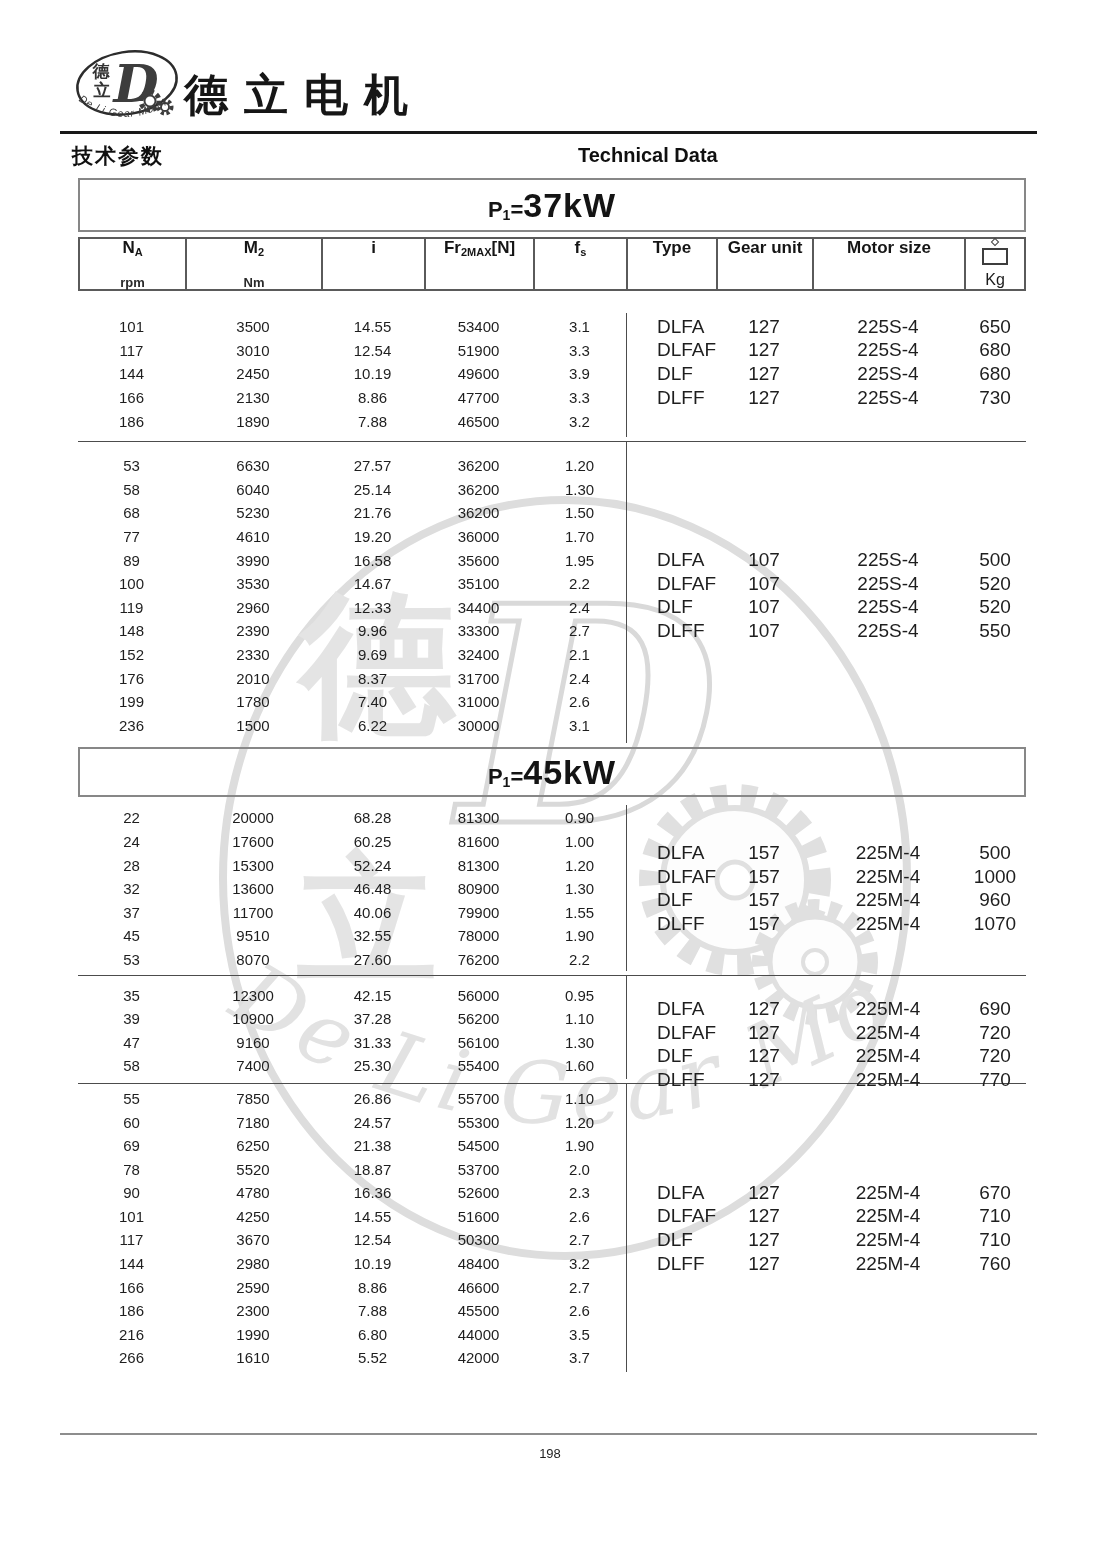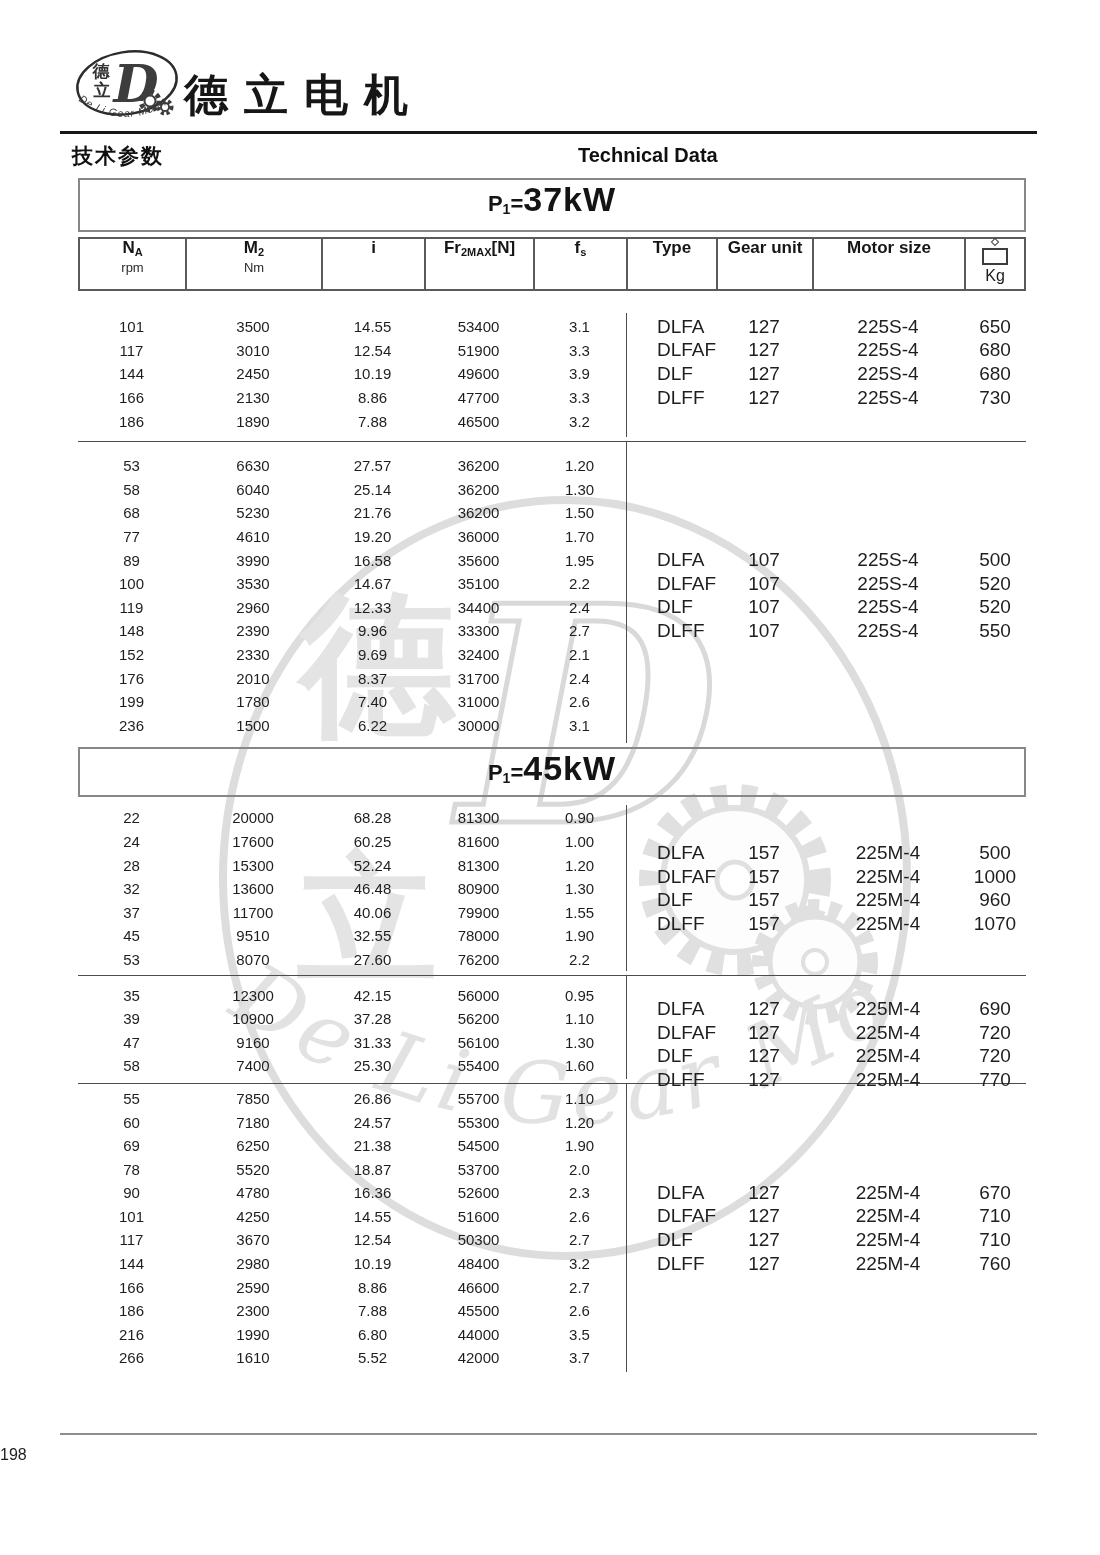--- a/index.html
+++ b/index.html
@@ -19,54 +19,54 @@
   .sec-zh { position:absolute; left:72px; top:142px; font-size:21px; font-weight:bold; letter-spacing:2px; color:#101010; }
   .sec-en { position:absolute; left:578px; top:144px; font-size:20px; font-weight:bold; color:#101010; }
 
   
   .watermark { position:absolute; left:185px; top:490px; z-index:0; }
 
   
   .doc { position:absolute; left:78px; top:178px; width:948px; z-index:1; }
 
   .power-box {
-    border:2px solid #878787; display:flex; justify-content:center;
+    border:2px solid #878787; display:flex; align-items:center; justify-content:center;
     background:transparent; color:#141414;
   }
   .power-inner { display:inline-block; white-space:nowrap; }
   .pb-sym,.pb-eq { font-size:22px; font-weight:bold; }
   .pb-sub { font-size:14px; font-weight:bold; vertical-align:-3px; }
   .pb-val { font-size:34px; font-weight:bold; letter-spacing:1px; }
 
   .thead {
     display:grid; grid-template-columns:107px 136px 103px 109px 93px 90px 96px 152px 1fr;
     height:54px; border:2px solid #5a5a5a; background:transparent;
   }
-  .th { border-right:2px solid #5a5a5a; display:flex; flex-direction:column; align-items:center; justify-content:flex-start; }
+  .th { border-right:2px solid #5a5a5a; display:flex; flex-direction:column; align-items:center; justify-content:space-between; }
   .th:last-child { border-right:none; }
   .th-main { font-size:17px; font-weight:bold; color:#151515; line-height:1.1; }
   .th-main sub { font-size:11px; font-weight:bold; vertical-align:-3px; }
-  .th-sub { font-size:13px; color:#2a2a2a; line-height:1; margin-top:3px; }
+  .th-sub { font-size:13px; color:#2a2a2a; line-height:1; margin-top:3px;font-weight:bold; }
   .kg-diamond { width:6px; height:6px; border:1px solid #444; transform:rotate(45deg); display:block; margin:0 auto 3px auto; }
   .kg-box { display:block; width:26px; height:17px; border:2px solid #3d3d3d; margin:0 auto; }
   .kg-label { font-size:16px; color:#1c1c1c; margin-top:2px; }
 
   .grp { position:relative; }
   .row { display:grid; grid-template-columns:107px 136px 103px 109px 93px; height:23.6px; align-items:center; }
   .c { text-align:center; font-size:15px; color:#1e1e1e; }
   .typeblock { position:absolute; left:548px; width:400px; }
   .trow { display:grid; grid-template-columns:90px 96px 152px 62px; height:23.6px; align-items:center; font-size:19px; color:#1e1e1e; }
   .t0 { padding-left:31px; }
   .t1,.t2,.t3 { text-align:center; }
   .vline { position:absolute; left:548px; width:1px; background:#4c4c4c; bottom:4px; }
   .ghr { height:1px; background:#4c4c4c; }
 
   
   .footer-rule { position:absolute; left:60px; top:1433px; width:977px; height:2px; background:#8d8d8d; }
-  .page-num { position:absolute; left:0; top:1446px; width:1100px; text-align:left; font-size:16px; color:#1e1e1e; }
+  .page-num { position:absolute; left:0; top:1446px; width:1100px; text-align:center; font-size:13px; color:#1e1e1e; }
 </style>
 </head>
 <body>
 
 <div class="page">
 
   <svg class="logo" width="120" height="84" viewBox="0 0 120 84">
     <ellipse cx="57" cy="37" rx="50" ry="31" fill="none" stroke="#2c2c2c" stroke-width="2.5" transform="rotate(-9 57 37)"></ellipse>
     <text x="31" y="31" font-size="17" font-weight="bold" fill="#333" text-anchor="middle">德</text>
     <text x="32" y="50" font-size="17" font-weight="bold" fill="#333" text-anchor="middle">立</text>

